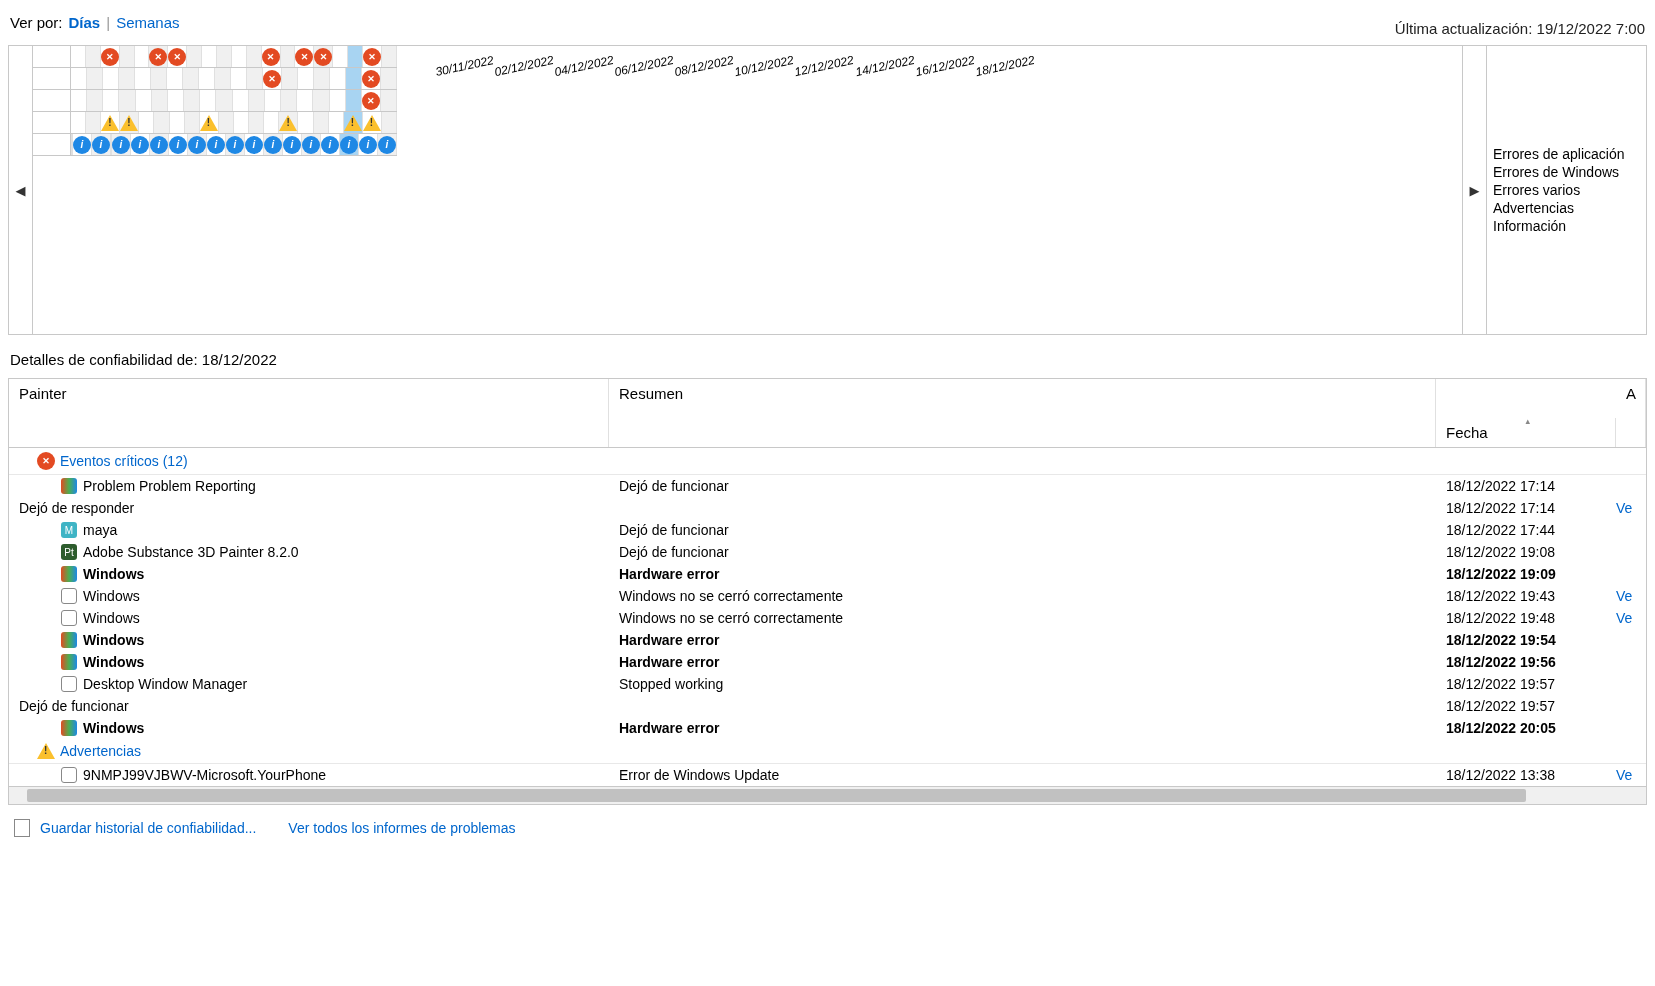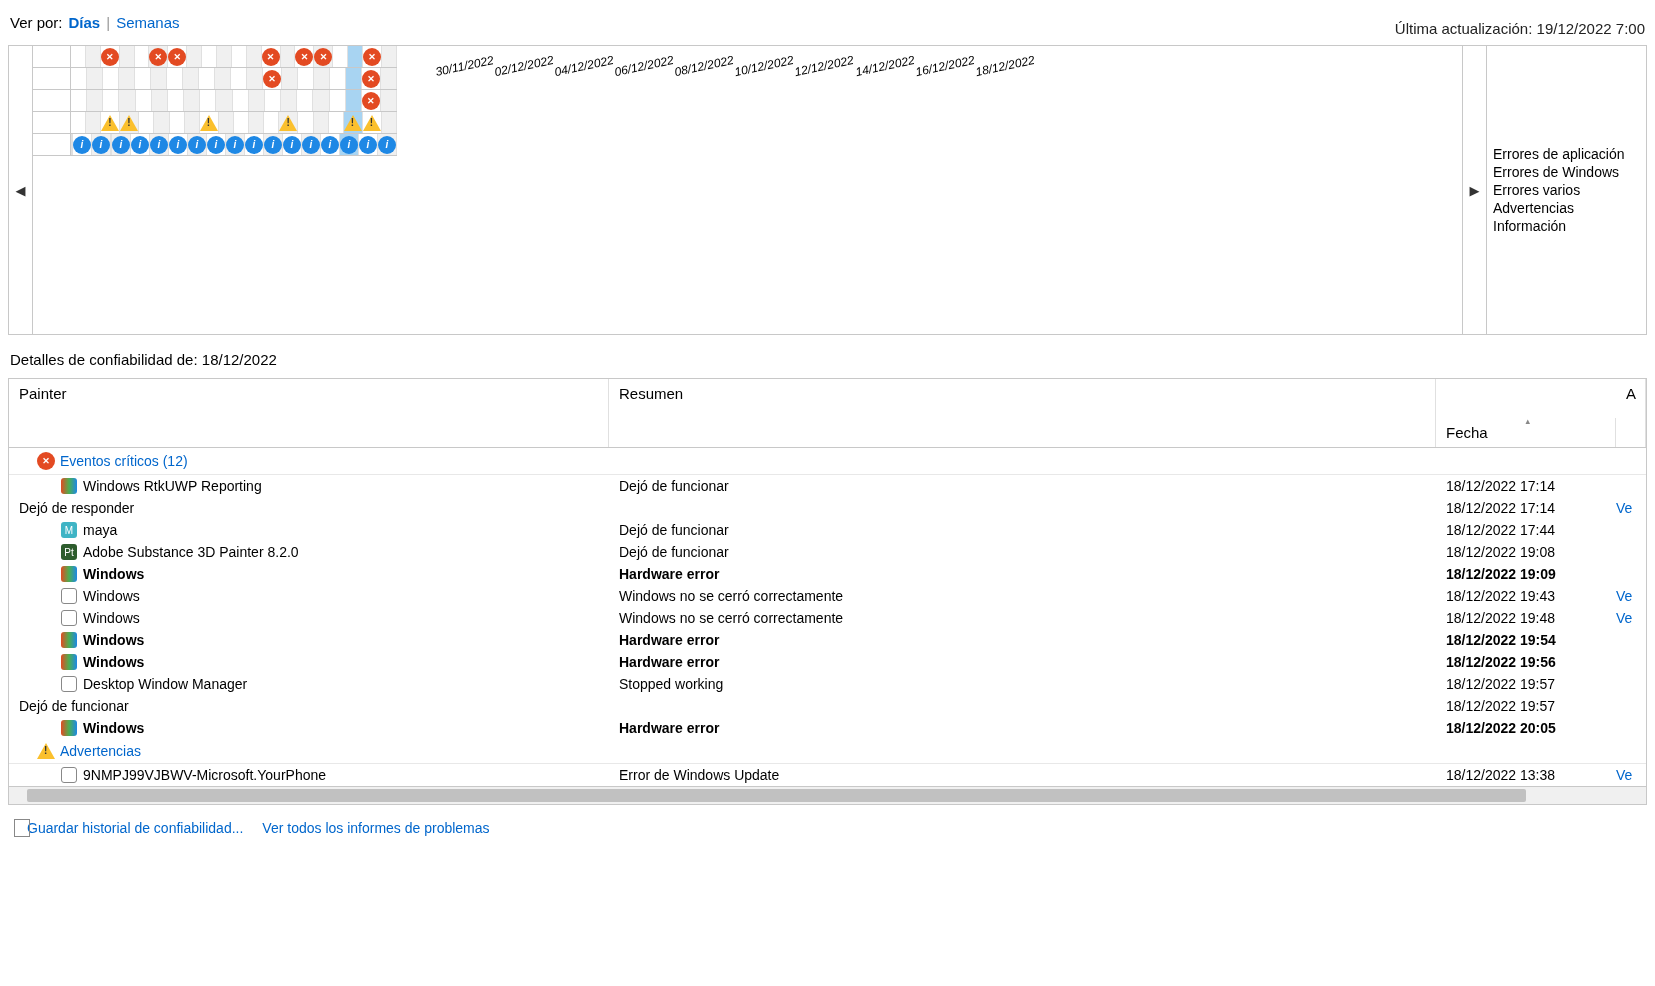--- a/index.html
+++ b/index.html
@@ -68,21 +68,21 @@
 .app-icon { width: 16px; height: 16px; display: inline-flex; align-items: center; justify-content: center; font-size: 10px; border-radius: 3px; color: #fff; flex-shrink: 0; }
 .app-icon.flag { background: linear-gradient(90deg,#e34a22,#4caf50 50%,#1e88e5); }
 .app-icon.exe { background: #fff; border: 1px solid #888; color: #555; }
 .app-icon.maya { background: #3fb4c5; }
 .app-icon.pt { background: #2d5c2d; }
 .app-icon.folder { background: #ffc83d; }
 
 .hscroll { height: 18px; background: #f0f0f0; margin: 0 8px; border: 1px solid #c8c8c8; border-top: none; position: relative; }
 .hscroll .thumb { position: absolute; left: 18px; right: 120px; top: 2px; bottom: 2px; background: #c1c1c1; border-radius: 2px; }
 
-.footer { padding: 14px 10px 6px 14px; display: flex; gap: 19px; align-items: center; }
+.footer { padding: 14px 10px 6px 14px; display: flex; gap: 32px; align-items: center; }
 .footer a { color: #0066cc; text-decoration: none; cursor: pointer; }
 .footer .ficon { width: 16px; height: 18px; border: 1px solid #888; position: relative; margin-right: -22px; }
 </style>
 </head>
 <body>
 
 <div class="top-bar">
   <div class="view-by">
     <span>Ver por:</span>
     <a class="active">Días</a>
@@ -359,21 +359,21 @@
     <div class="th action">A</div>
   </div>
   <div class="tbody" id="tbody">
       <div class="group-row">
         <span class="err-icon">✕</span>
         <span>Eventos críticos (12)</span>
       </div>
       <div class="ev-row">
         <div class="col-o">
           <span class="app-icon flag"></span>
-          <span>Windows RtkUWP Reporting</span>
+          <span>Problem Problem Reporting</span>
         </div>
         <div class="col-s">Dejó de funcionar</div>
         <div class="col-d">18/12/2022 17:14</div>
         <div class="col-a"></div>
       </div>
       <div class="ev-row">
         <div class="col-s">Dejó de responder</div>
         <div class="col-d">18/12/2022 17:14</div>
         <div class="col-a">Ve</div>
       </div>

